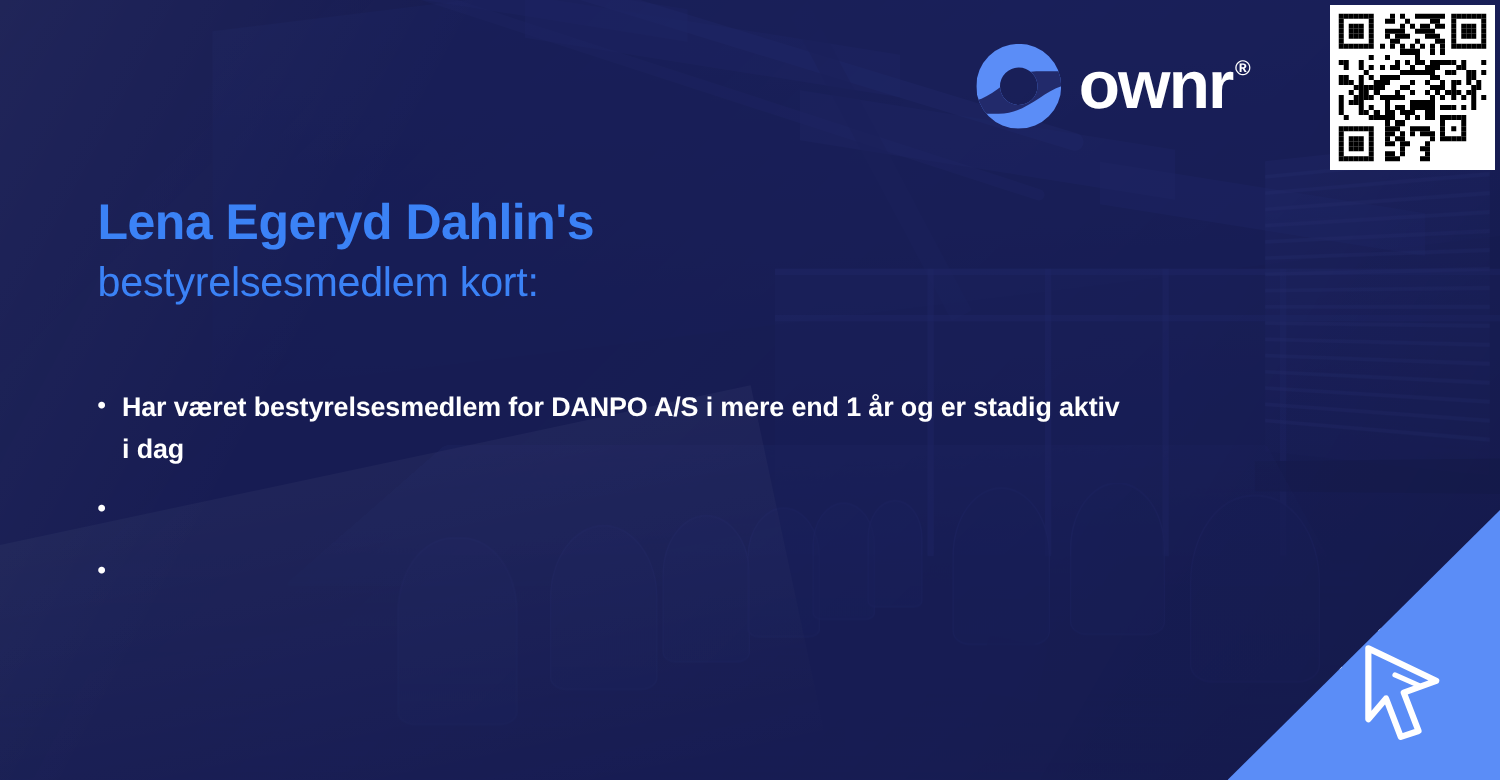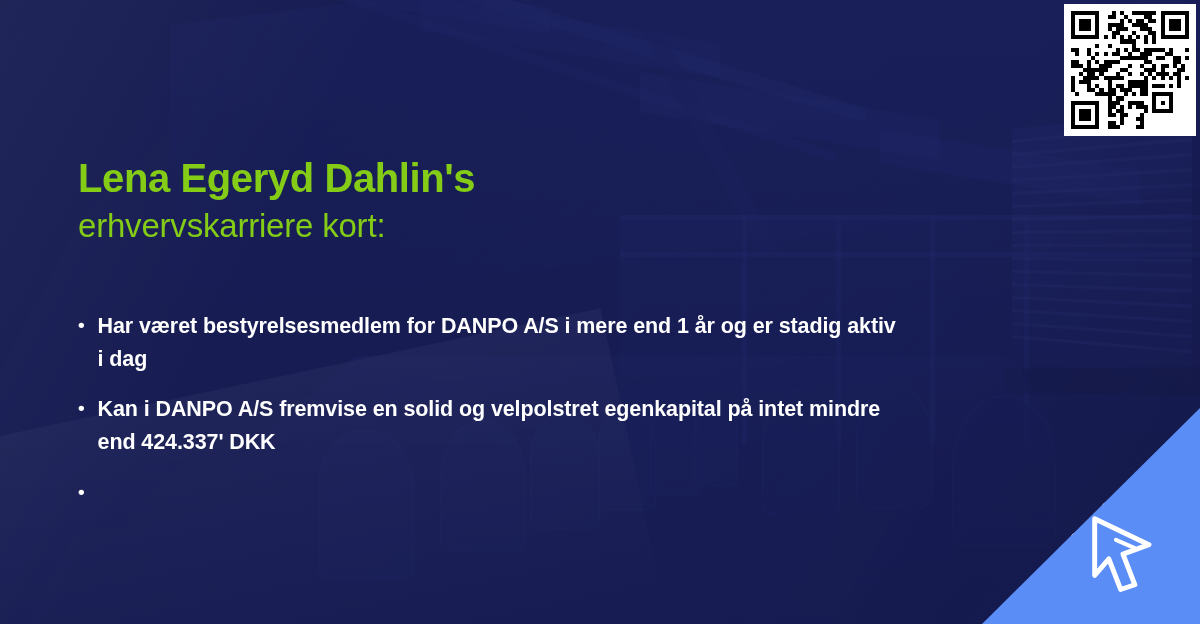--- a/index.html
+++ b/index.html
@@ -176,21 +176,21 @@
     width:100%; height:100%;
     display:grid;
     grid-template-columns:repeat(29,1fr);
     grid-template-rows:repeat(29,1fr);
   }
   .qr-grid i { background:#000; }
 
   
   .headline {
     position:absolute; left:78px; top:155px;
-    color:#84cc16;
+    color:#3b82f6;
   }
   .headline .l1 { font-size:40px; font-weight:bold; letter-spacing:-0.4px; line-height:1.18; }
   .headline .l2 { font-size:33px; font-weight:normal; letter-spacing:-0.2px; line-height:1.25; margin-top:3px; }
 
   .bullets {
     position:absolute; left:78px; top:310px;
     width:1020px;
     color:#ffffff;
   }
   .bullet {
@@ -277,20 +277,38 @@
       <path d="M26 26 L72 48 L50 56 L60 82 L48 86 L38 60 L26 74 Z"></path>
       <path d="M44 44 L60 51" stroke-width="3.4"></path>
       <path d="M18 14 L18 4"></path>
       <path d="M6 22 L-1 16"></path>
       <path d="M6 38 L-2 42"></path>
       <path d="M32 12 L36 3"></path>
       <path d="M12 10 L7 3"></path>
     </svg>
   </div>
 
+  <div class="logo">
+    <svg class="logo-mark" viewBox="0 0 68 68">
+      <defs>
+        <clipPath id="ringClip">
+          <path d="M34 0 A34 34 0 1 1 34 68 A34 34 0 1 1 34 0 Z
+                   M34 19 A15 15 0 1 0 34 49 A15 15 0 1 0 34 19 Z"></path>
+        </clipPath>
+      </defs>
+      <g clip-path="url(#ringClip)">
+        <rect x="0" y="0" width="68" height="68" fill="#5b8df7"></rect>
+        <path d="M-6 46 C 14 46, 26 22, 48 22 L 80 22 L 80 32 C 56 32, 44 56, 18 56 L -6 56 Z" fill="#222a6b"></path>
+      </g>
+    </svg>
+    <div class="logo-word">
+      <span>ownr</span>
+      <span class="logo-reg">®</span>
+    </div>
+  </div>
 
   <div class="qr-wrap">
     <div class="qr-grid">
         <i></i>
         <i></i>
         <i></i>
         <i></i>
         <i></i>
         <i></i>
         <i></i>
@@ -1126,30 +1144,29 @@
         <i style="background: transparent;"></i>
         <i style="background: transparent;"></i>
         <i style="background: transparent;"></i>
         <i style="background: transparent;"></i>
         <i style="background: transparent;"></i>
       </div>
   </div>
 
   <div class="headline">
     <div class="l1">Lena Egeryd Dahlin's</div>
-    <div class="l2">erhvervskarriere kort:</div>
+    <div class="l2">bestyrelsesmedlem kort:</div>
   </div>
 
   <div class="bullets">
     <div class="bullet">
       <span class="dot">•</span>
       <span class="txt">Har været bestyrelsesmedlem for DANPO A/S i mere end 1 år og er stadig aktiv i dag</span>
     </div>
     <div class="bullet">
       <span class="dot">•</span>
-      <span class="txt">Kan i DANPO A/S fremvise en solid og velpolstret egenkapital på intet mindre end 424.337' DKK</span>
     </div>
     <div class="bullet wide">
       <span class="dot">•</span>
     </div>
   </div>
 
 </div>
 
 </body></html>

